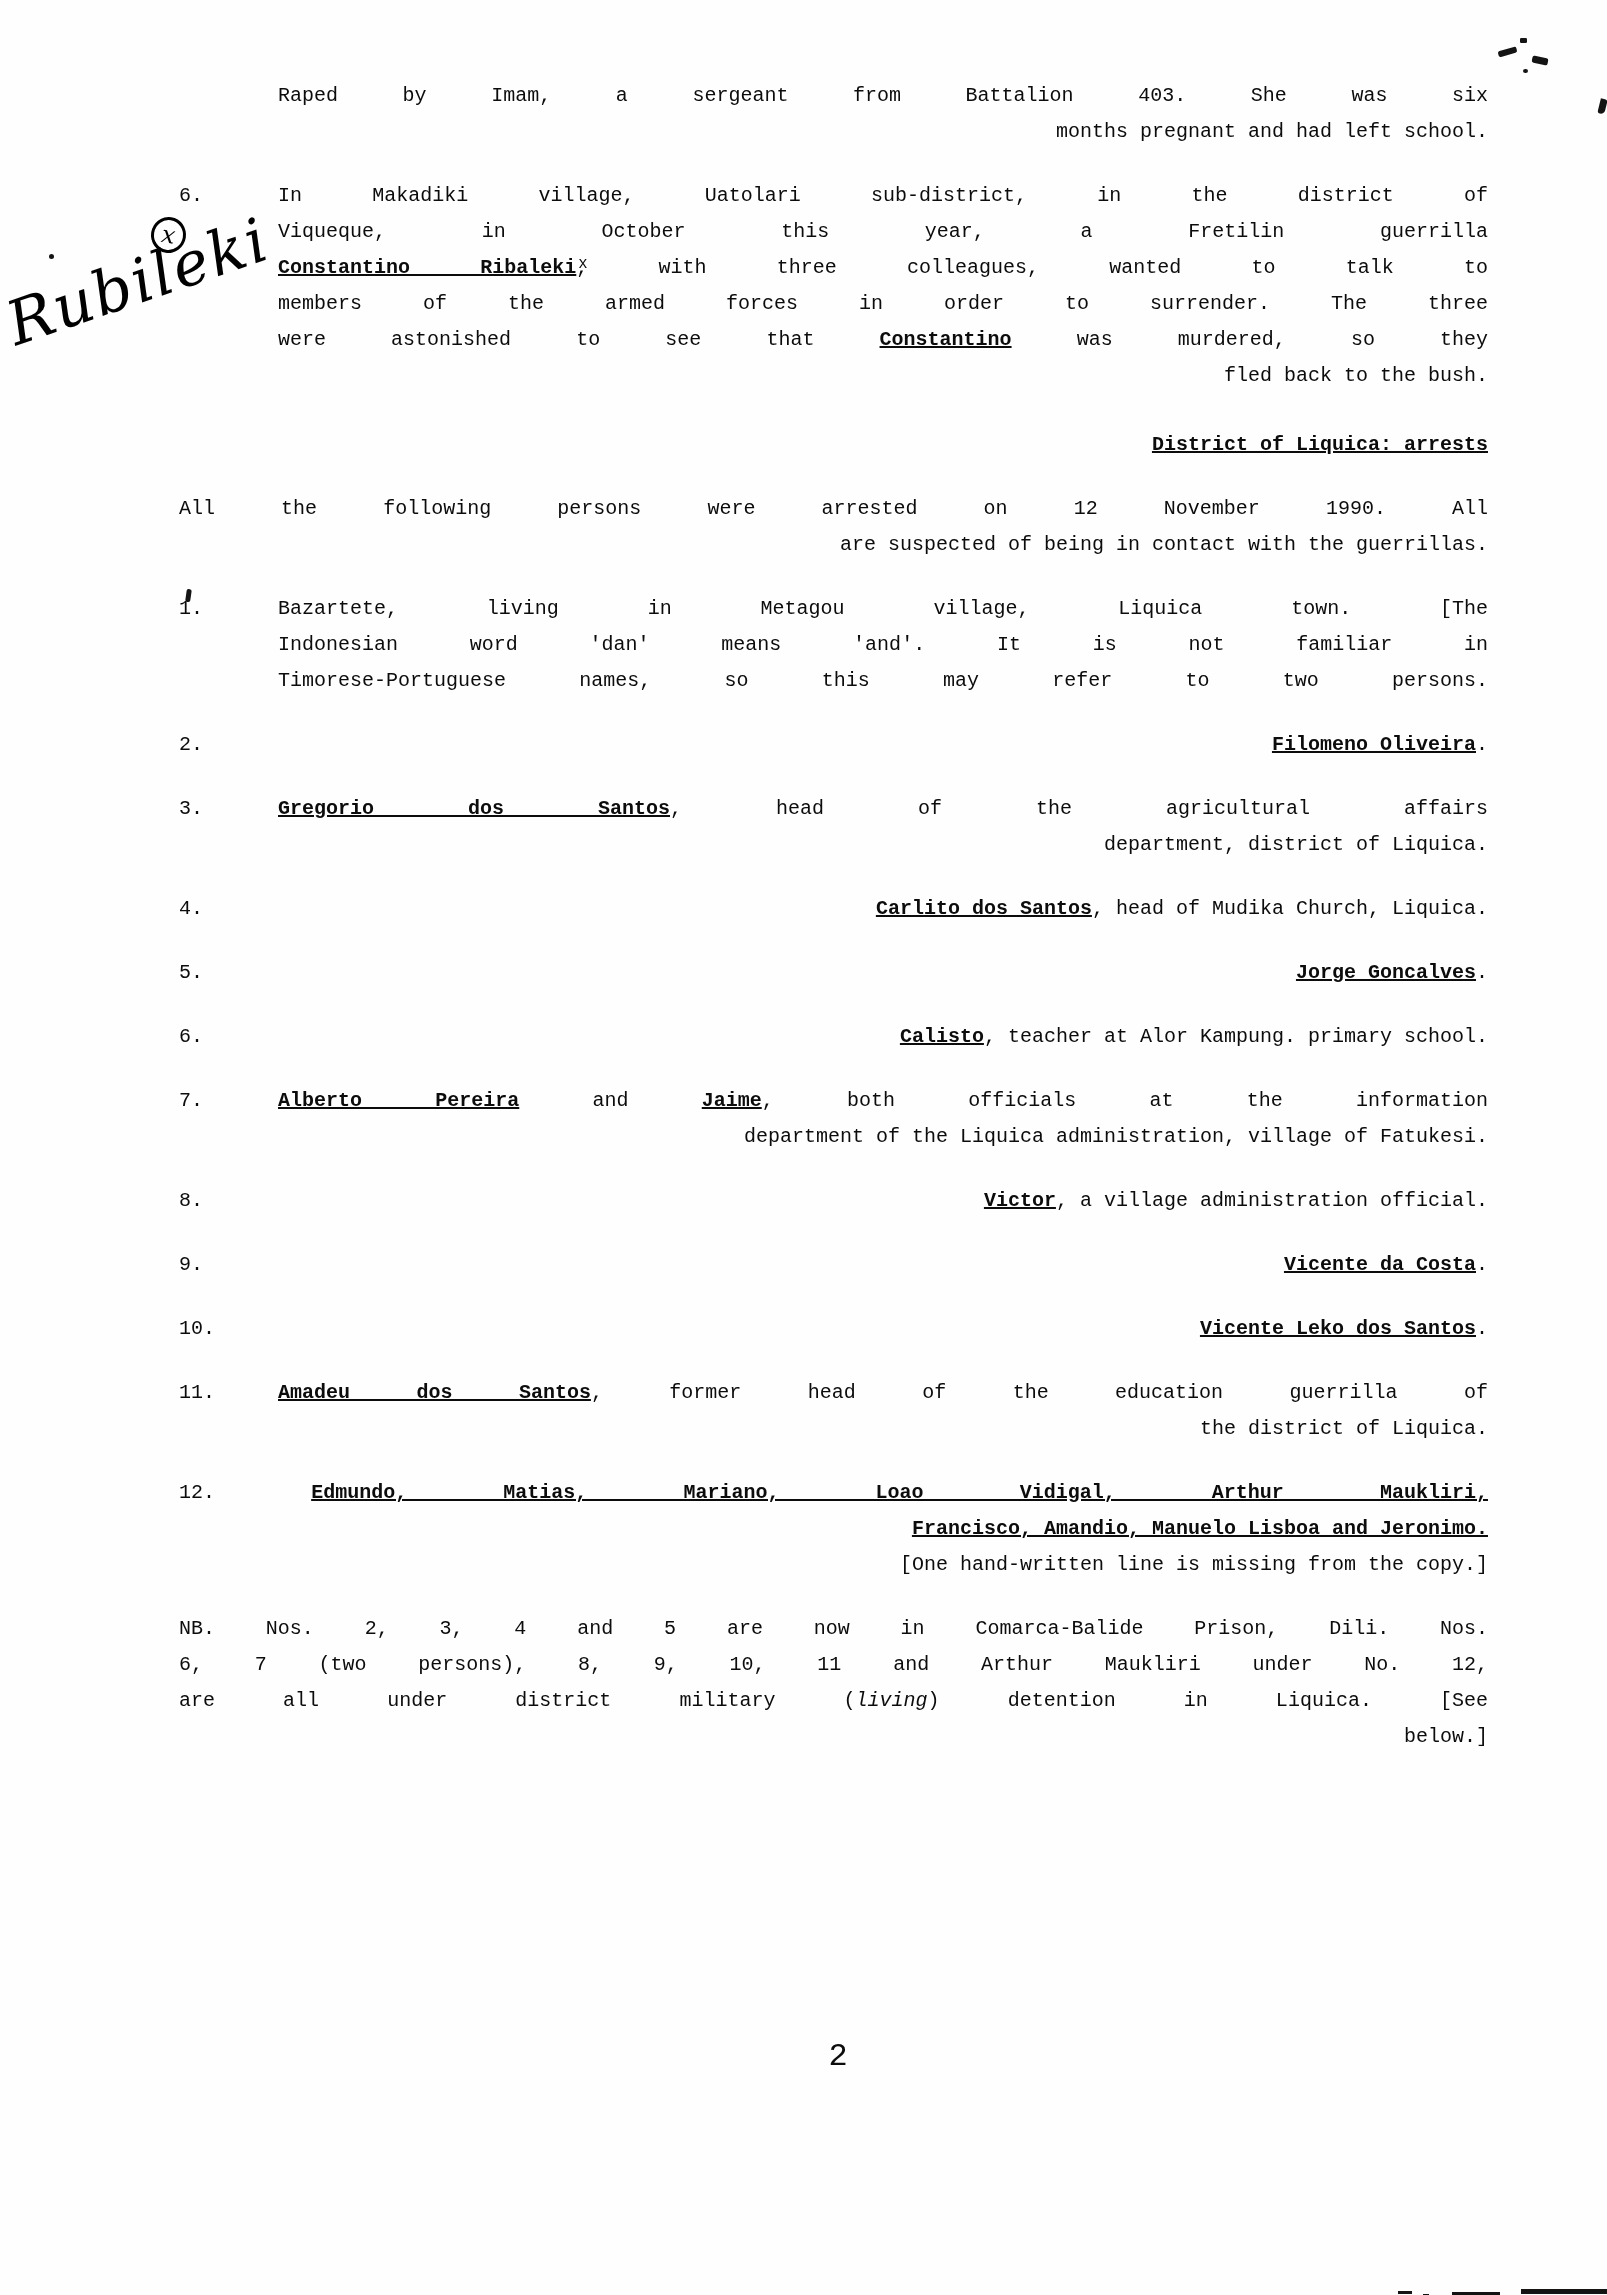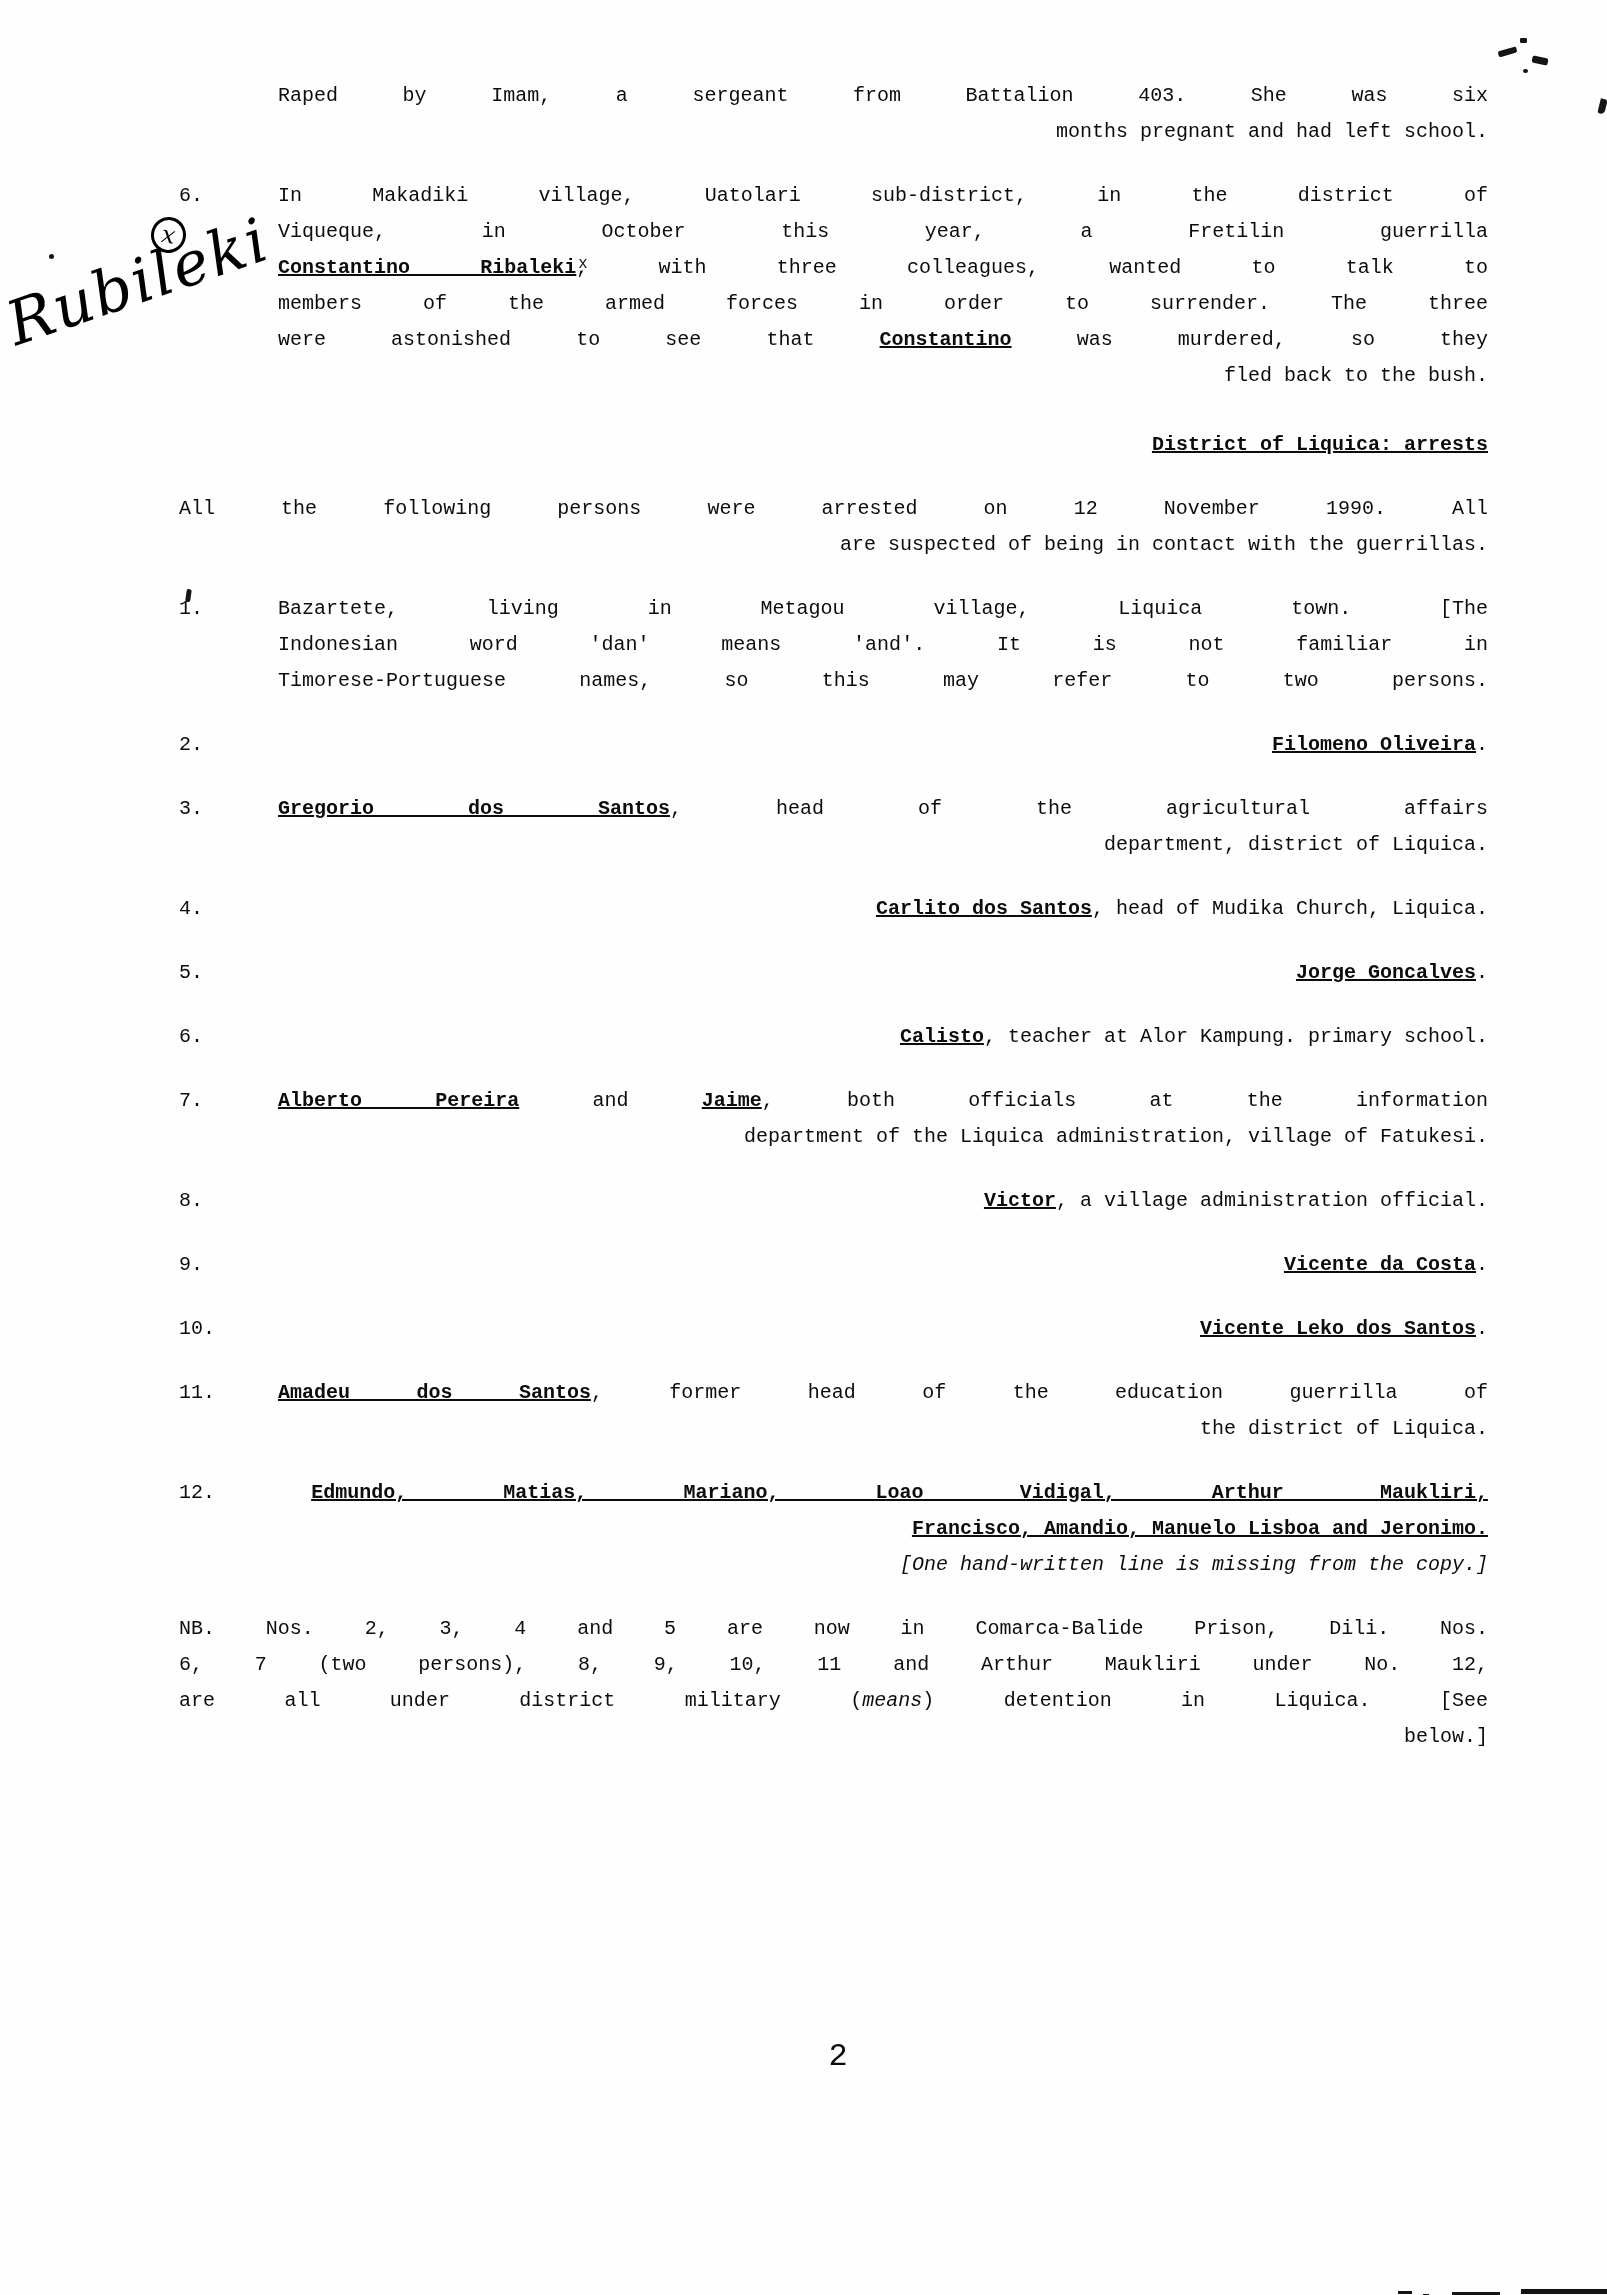--- a/index.html
+++ b/index.html
@@ -14,21 +14,21 @@
   .content{
     position:absolute;left:179px;top:78px;width:1309px;
     font-size:20px;line-height:36px;
   }
   .block{margin-bottom:28px;}
   .block.heading{margin-top:33px;}
   .hang{position:relative;padding-left:99px;}
   .num{position:absolute;left:0;top:0;}
   .line{text-align:right;}
   .line.just{text-align:justify;text-align-last:justify;}
-  .line.ind{padding-left:99px;font-style:italic;}
+  .line.ind{padding-left:99px;}
   .b{font-weight:bold;text-decoration:underline;}
   .i{font-style:italic;}
   .supwrap{position:relative;}
   .sup{position:absolute;left:0.12em;top:-0.62em;font-size:0.78em;}
   .page-number{
     position:absolute;top:2038px;left:0;width:100%;
     text-align:center;font-size:32px;transform:translateX(34px);
   }
   
   .handwriting{
@@ -138,21 +138,21 @@
         <div class="line"><span>the district of Liquica.</span></div>
       </div>
       <div class="block">
         <div class="line just"><span>12.  </span><span class="b">Edmundo, Matias, Mariano, Loao Vidigal, Arthur Maukliri,</span></div>
         <div class="line"><span class="b">Francisco, Amandio, Manuelo Lisboa and Jeronimo.</span></div>
         <div class="line ind"><span>[One hand-written line is missing from the copy.]</span></div>
       </div>
       <div class="block">
         <div class="line just"><span>NB. Nos. 2, 3, 4 and 5 are now in Comarca-Balide Prison, Dili. Nos.</span></div>
         <div class="line just"><span>6, 7 (two persons), 8, 9, 10, 11 and Arthur Maukliri under No. 12,</span></div>
-        <div class="line just"><span>are all under district military (</span><span class="i">means</span><span>) detention in Liquica. [See</span></div>
+        <div class="line just"><span>are all under district military (</span><span class="i">living</span><span>) detention in Liquica. [See</span></div>
         <div class="line"><span>below.]</span></div>
       </div>
     </div>
 
   <div class="page-number">2</div>
 
   <div class="artifact a1"></div>
   <div class="artifact a2"></div>
   <div class="artifact a3"></div>
   <div class="artifact a4"></div>

